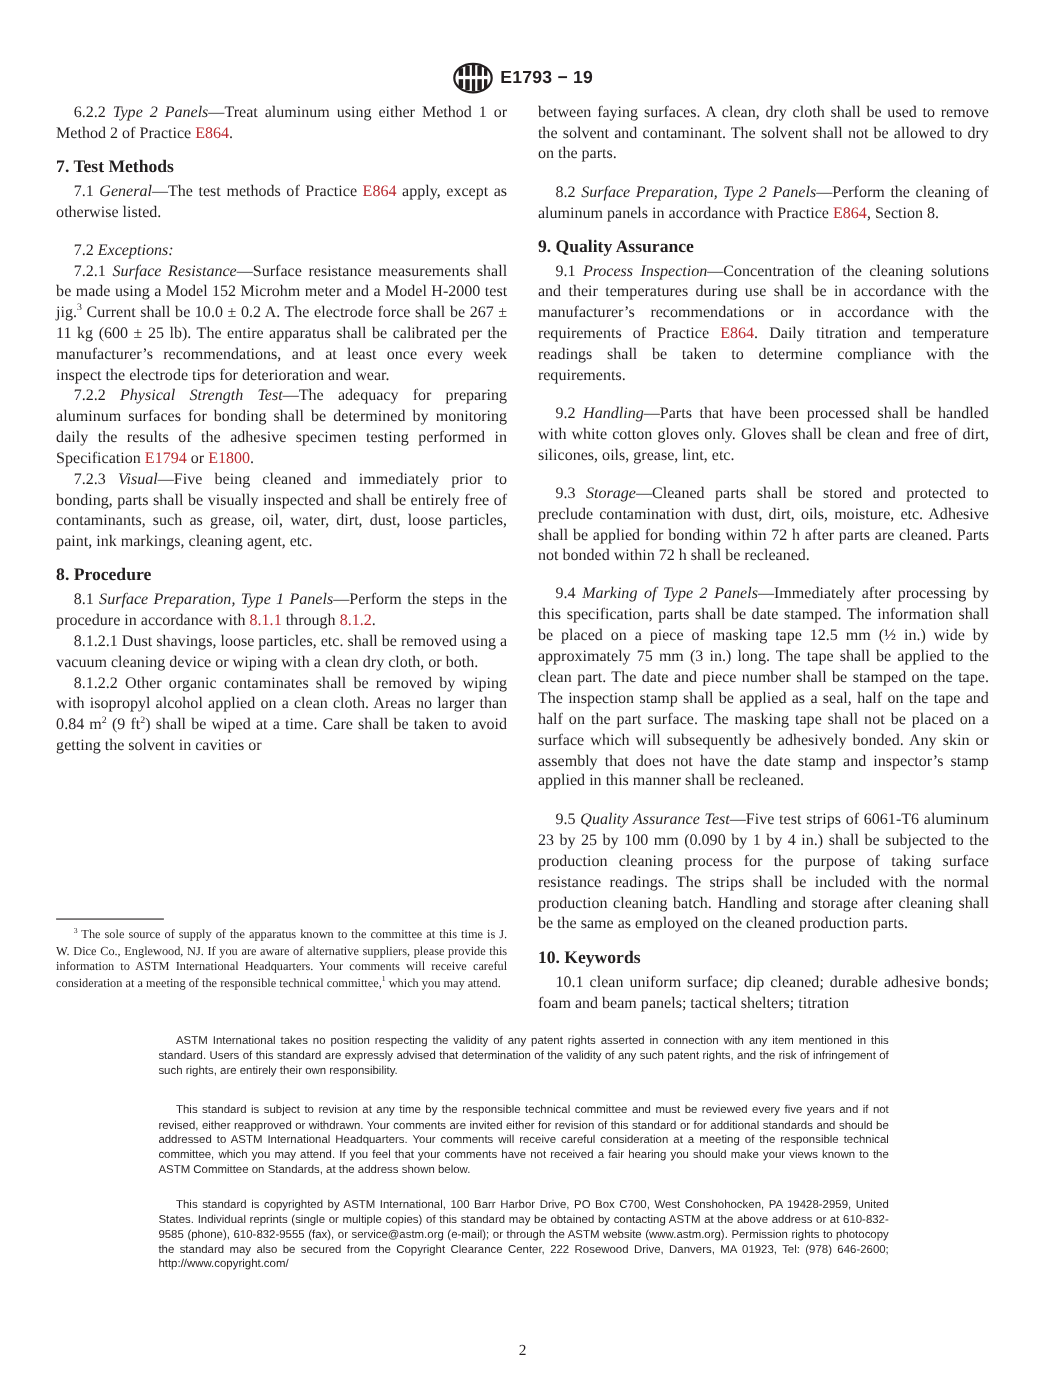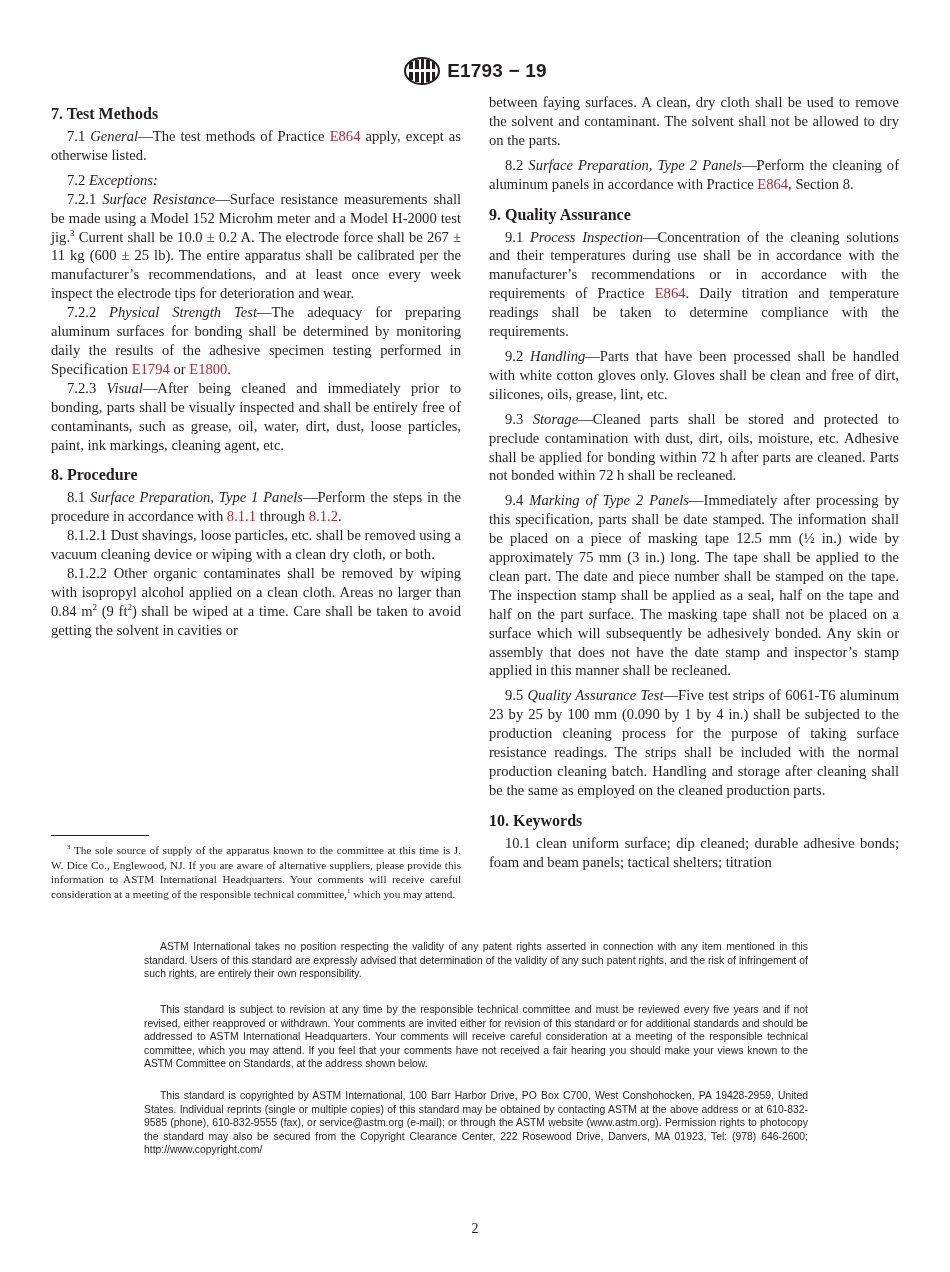--- a/index.html
+++ b/index.html
@@ -1,25 +1,25 @@
 <!DOCTYPE html>
 <html><head>
 <meta charset="utf-8">
 <style>
   * { box-sizing: border-box; margin: 0; padding: 0; }
   html, body { width: 950px; height: 1272px; background: #ffffff; overflow: hidden; }
   body { position: relative; font-family: "Liberation Serif", serif; color: #231f20; }
   .header { position: absolute; top: 55px; left: 0; width: 950px; height: 32px; display: flex; justify-content: center; align-items: center; }
   .logo { width: 38px; height: 30px; margin-right: 6px; }
-  .doc-id { font-family: "Liberation Sans", sans-serif; font-weight: bold; font-size: 19px; color: #231f20; letter-spacing: 0.2px; }
+  .doc-id { font-family: "Liberation Sans", sans-serif; font-weight: bold; font-size: 16px; color: #231f20; letter-spacing: 0.2px; }
   .col { position: absolute; top: 93px; font-size: 14.6px; line-height: 18.9px; text-align: justify; }
   .col-left { left: 51px; width: 410px; }
   .col-right { left: 489px; width: 410px; }
   p.para { text-indent: 16px; }
-  p.gap { margin-top: 6px; }
+  p.gap { margin-top: 16px; }
   h2.sec { font-weight: bold; font-size: 16px; margin-top: 12px; margin-bottom: 4px; line-height: 18px; }
   .it { font-style: italic; }
   a.ref { color: #b8282e; text-decoration: none; }
   sup { font-size: 9px; line-height: 0; vertical-align: super; }
   .fn-rule { position: absolute; left: 51px; top: 835px; width: 98px; height: 1px; background: #231f20; }
   .footnote { position: absolute; left: 51px; top: 843px; width: 410px; font-size: 11.2px; line-height: 14.6px; text-align: justify; text-indent: 16px; }
   .footnote sup { font-size: 7px; }
   .notice { position: absolute; left: 144px; width: 664px; font-family: "Liberation Sans", sans-serif; font-size: 10.4px; line-height: 13.5px; text-align: justify; text-indent: 16px; color: #231f20; }
   .notice1 { top: 940px; }
   .notice2 { top: 1003px; }
@@ -36,41 +36,44 @@
     <rect x="12" y="4" width="4" height="22" fill="#231f20"></rect>
     <rect x="18" y="3" width="3" height="24" fill="#231f20"></rect>
     <rect x="23" y="4" width="4" height="22" fill="#231f20"></rect>
     <rect x="29" y="6" width="3" height="18" fill="#231f20"></rect>
     <rect x="4" y="13" width="30" height="3" fill="#ffffff"></rect>
   </svg>
   <span class="doc-id">E1793 − 19</span>
 </div>
 
 <div class="col col-left">
+  <p class="para">
+    <span>6.2.2 </span><span class="it">Type 2 Panels</span><span>—Treat aluminum using either Method 1 or Method 2 of Practice </span><a class="ref">E864</a><span>.</span>
+  </p>
 
   <h2 class="sec">7. Test Methods</h2>
 
   <p class="para">
     <span>7.1 </span><span class="it">General</span><span>—The test methods of Practice </span><a class="ref">E864</a><span> apply, except as otherwise listed.</span>
   </p>
 
   <p class="para gap">
     <span>7.2 </span><span class="it">Exceptions:</span>
   </p>
 
   <p class="para">
     <span>7.2.1 </span><span class="it">Surface Resistance</span><span>—Surface resistance measurements shall be made using a Model 152 Microhm meter and a Model H-2000 test jig.</span><sup>3</sup><span> Current shall be 10.0 ± 0.2 A. The electrode force shall be 267 ± 11 kg (600 ± 25 lb). The entire apparatus shall be calibrated per the manufacturer’s recommendations, and at least once every week inspect the electrode tips for deterioration and wear.</span>
   </p>
 
   <p class="para">
     <span>7.2.2 </span><span class="it">Physical Strength Test</span><span>—The adequacy for preparing aluminum surfaces for bonding shall be determined by monitoring daily the results of the adhesive specimen testing performed in Specification </span><a class="ref">E1794</a><span> or </span><a class="ref">E1800</a><span>.</span>
   </p>
 
   <p class="para">
-    <span>7.2.3 </span><span class="it">Visual</span><span>—After being cleaned and immediately prior to bonding, parts shall be visually inspected and shall be entirely free of contaminants, such as grease, oil, water, dirt, dust, loose particles, paint, ink markings, cleaning agent, etc.</span>
+    <span>7.2.3 </span><span class="it">Visual</span><span>—Five being cleaned and immediately prior to bonding, parts shall be visually inspected and shall be entirely free of contaminants, such as grease, oil, water, dirt, dust, loose particles, paint, ink markings, cleaning agent, etc.</span>
   </p>
 
   <h2 class="sec">8. Procedure</h2>
 
   <p class="para">
     <span>8.1 </span><span class="it">Surface Preparation, Type 1 Panels</span><span>—Perform the steps in the procedure in accordance with </span><a class="ref">8.1.1</a><span> through </span><a class="ref">8.1.2</a><span>.</span>
   </p>
 
 
 

